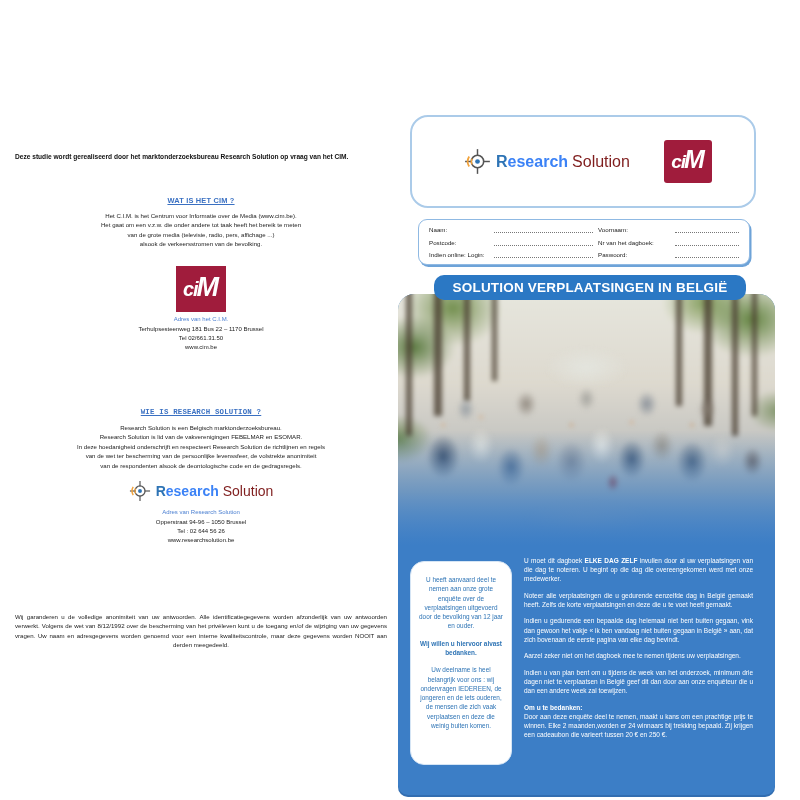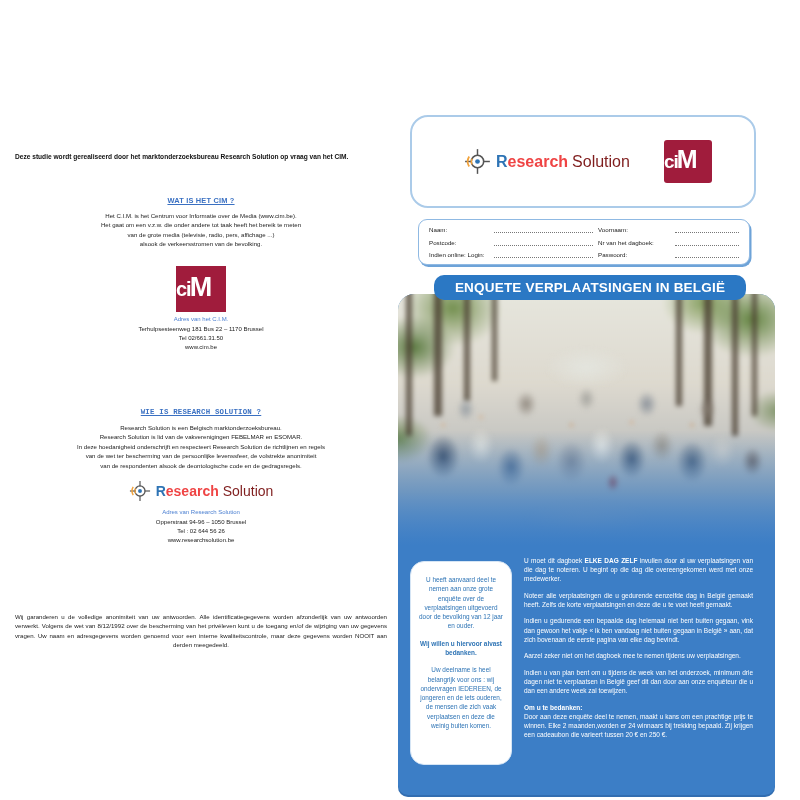--- a/index.html
+++ b/index.html
@@ -14,33 +14,33 @@
   .sec-title { font-size:7.4px; font-weight:bold; color:#3a70c2; text-decoration:underline;
                text-align:center; letter-spacing:.2px; }
   .wat-title { top:196px; }
   .sec-body { font-size:6.1px; color:#222; text-align:center; line-height:1.55;
               white-space:pre-line; }
   .wat-body { top:211px; }
   .wie-title { top:408px;font-family:Liberation Mono, monospace; }
   .wie-body { top:423px; }
 
   .cim-logo { background:#a01c3c; color:#fff; display:flex; align-items:center;
-              justify-content:flex-start; font-weight:bold; }
+              justify-content:center; font-weight:bold;font-style:italic; }
   .cim-logo-left { position:absolute; top:266px; left:161px; width:50px; height:46px; }
   .cim-ci { font-size:20px; letter-spacing:-1px; }
   .cim-m  { font-size:27px; margin-left:-1px; margin-top:-4px; }
 
   .addr-label { font-size:6px; color:#4a7fd1; text-align:center; }
   .addr-lines { font-size:6px; color:#222; text-align:center; line-height:1.5; white-space:pre-line; }
   .cim-addr-label { top:316px; } .cim-addr { top:325px; }
   .rs-addr-label  { top:509px; } .rs-addr  { top:518px; }
 
   .rs-logo { display:flex; align-items:center; justify-content:center; }
   .rs-logo-left { position:absolute; top:477px; left:0; width:100%; height:28px; }
-  .rs-text { font-weight:bold; color:#ef4444; }
+  .rs-text { font-weight:bold; color:#3b82f6; }
   .rs-r { color:#2e74b5; }
   .rs-solution { color:#7f1d1d; font-weight:normal; margin-left:4px; }
   .rs-logo-left .rs-text, .rs-logo-left .rs-r, .rs-logo-left .rs-solution { font-size:14px; }
   .rs-icon { margin-right:5px; }
 
   .footer { top:612px; font-size:6.1px; color:#222; line-height:1.55;
             text-align:justify; text-align-last:center; }
 
   
   .right-page { position:absolute; left:398px; top:113px; width:377px; height:580px; }
@@ -220,21 +220,21 @@
       <span class="dotline"></span>
       <span class="form-label">Nr van het dagboek:</span>
       <span class="dotline"></span>
 
       <span class="form-label">Indien online: Login:</span>
       <span class="dotline"></span>
       <span class="form-label">Paswoord:</span>
       <span class="dotline"></span>
     </div>
 
-    <div class="title-banner">ENQUETE VERPLAATSINGEN IN BELGIË</div>
+    <div class="title-banner">SOLUTION VERPLAATSINGEN IN BELGIË</div>
 
     <div class="blue-panel">
       <div class="photo">
         <div class="photo-scene">
           <div class="trunk t1"></div>
           <div class="trunk t2"></div>
           <div class="trunk t3"></div>
           <div class="trunk t4"></div>
           <div class="trunk t5"></div>
           <div class="trunk t6"></div>

